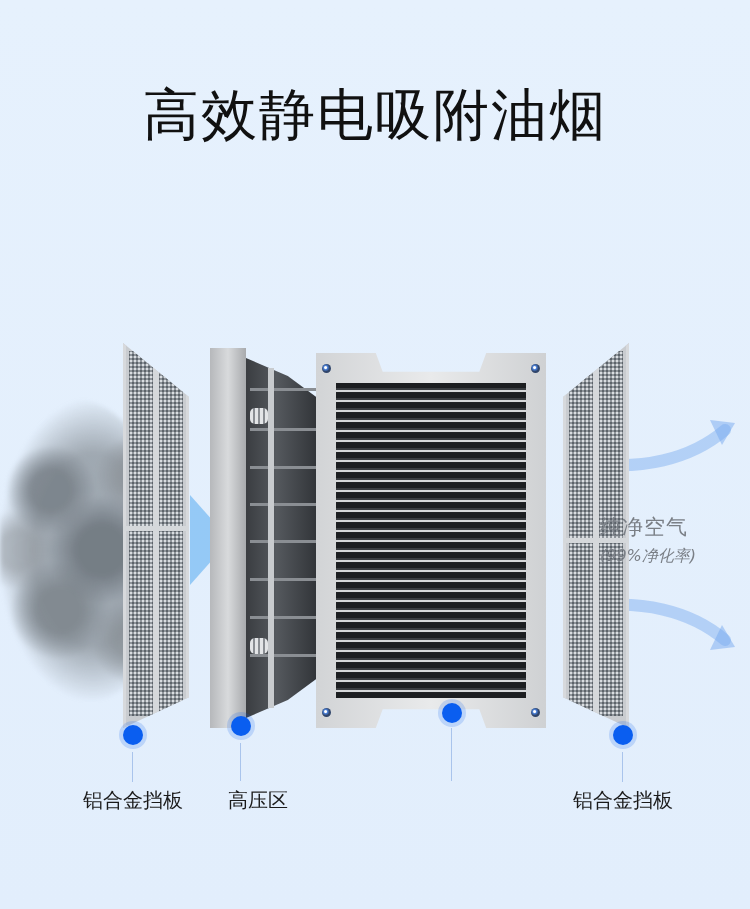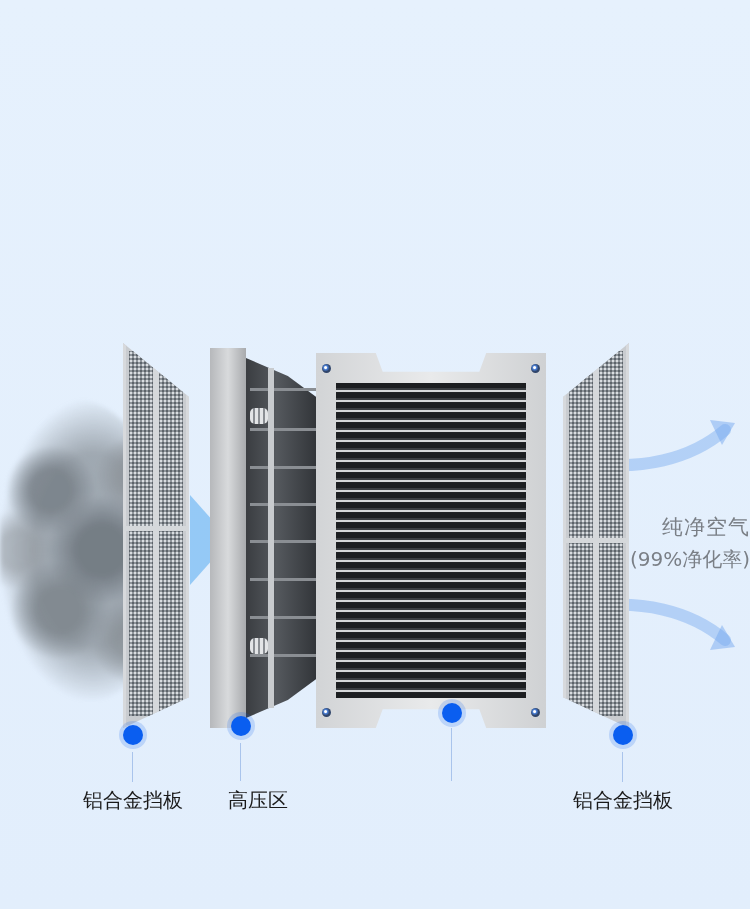--- a/index.html
+++ b/index.html
@@ -86,35 +86,36 @@
       background: radial-gradient(circle at 40% 40%, #fff 0 1px, #4a7fd6 2px, #30456a 4px); }
 
     
     .chev { position: absolute; width: 0; height: 0; border-top: 45px solid transparent; border-bottom: 45px solid transparent; }
     #chev-1 { left: 190px; top: 495px; border-left: 40px solid rgba(84,170,240,0.55); }
     #chev-2 { left: 232px; top: 495px; border-left: 45px solid rgba(84,170,240,0.65); }
 
     
     .flow { position: absolute; }
 
-    .clean-label { position: absolute; left: 600px; width: 150px; text-align: right; color: #7a7f86; }
+    .clean-label { position: absolute; left: 600px; width: 150px; text-align: left; color: #7a7f86; }
     #clean-title { top: 513px; font-size: 21px; letter-spacing: 1px; }
-    #clean-sub { top: 546px; font-size: 20px; }
+    #clean-sub { top: 546px; font-size: 16px; font-style: italic; }
 
     
     .dot { position: absolute; width: 20px; height: 20px; border-radius: 50%;
       background: #0a5ef0; box-shadow: 0 0 0 4px rgba(10,94,240,0.18); }
     .leader { position: absolute; width: 1px; background: #a9c4ec; }
     .part-label { position: absolute; top: 787px; font-size: 20px; color: #1a1a1a; text-align: center; width: 140px; }
   </style>
 </head>
 <body>
 
 <div class="page">
 
+  <h1 class="title">高效静电吸附油烟</h1>
 
   <div class="smoke"></div>
 
   <div class="mesh-panel" id="panel-left">
     <div class="mesh-frame"></div>
     <div class="mesh" style="left:6px; top:8px; width:24px; height:365px;"></div>
     <div class="mesh" style="left:36px; top:8px; width:24px; height:365px;"></div>
     <div class="bar-v" style="left:30px; top:0; width:6px; height:385px;"></div>
     <div class="bar-h" style="left:0; top:183px; width:66px; height:5px;"></div>
   </div>

